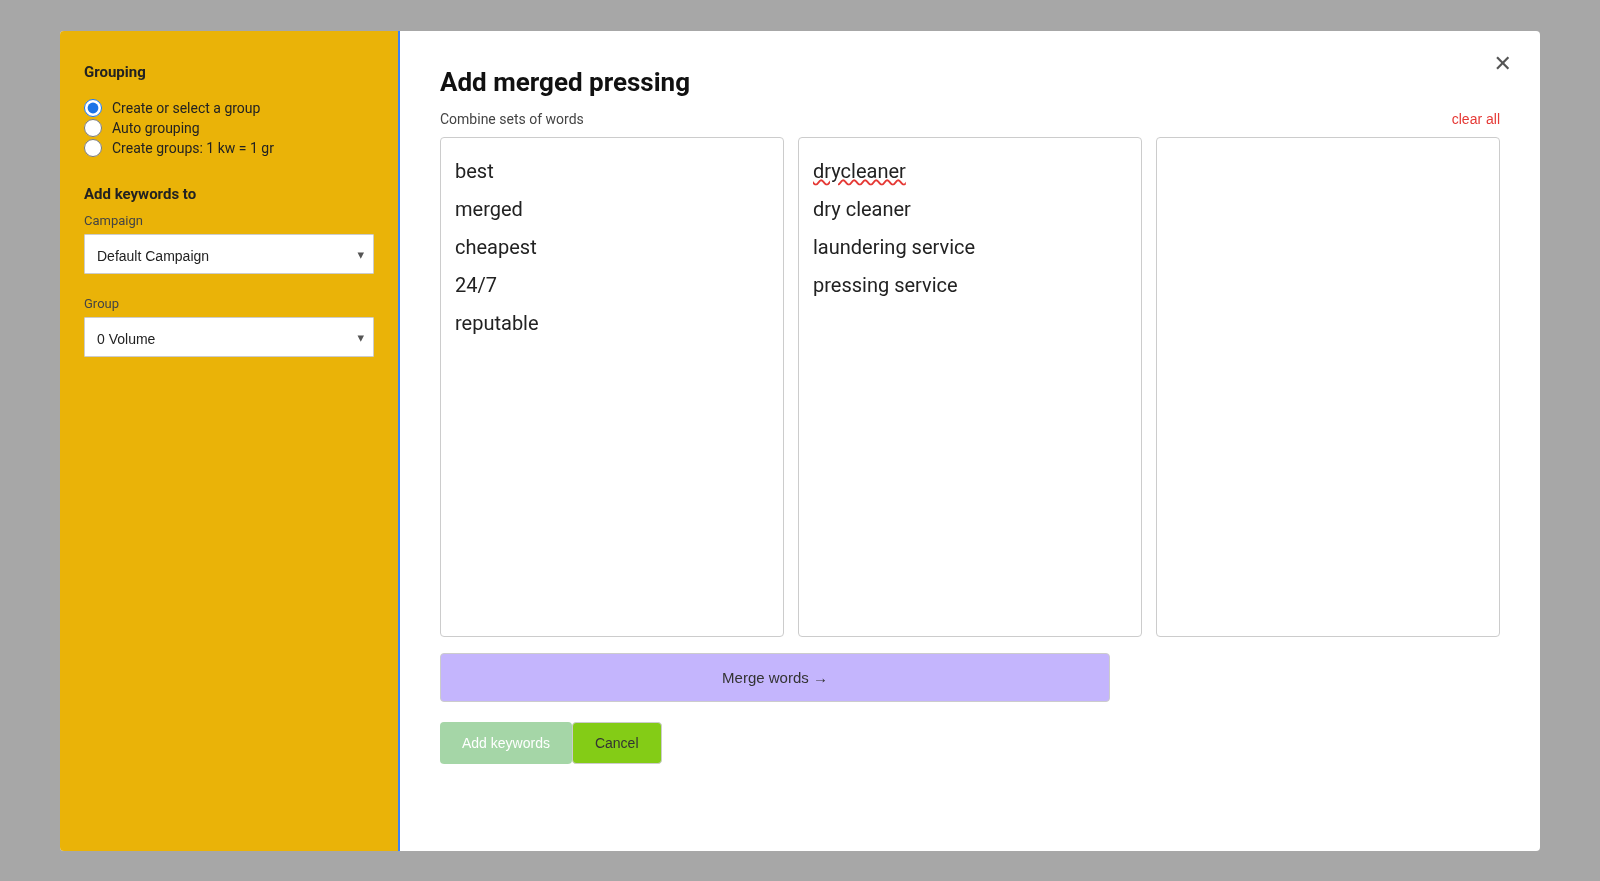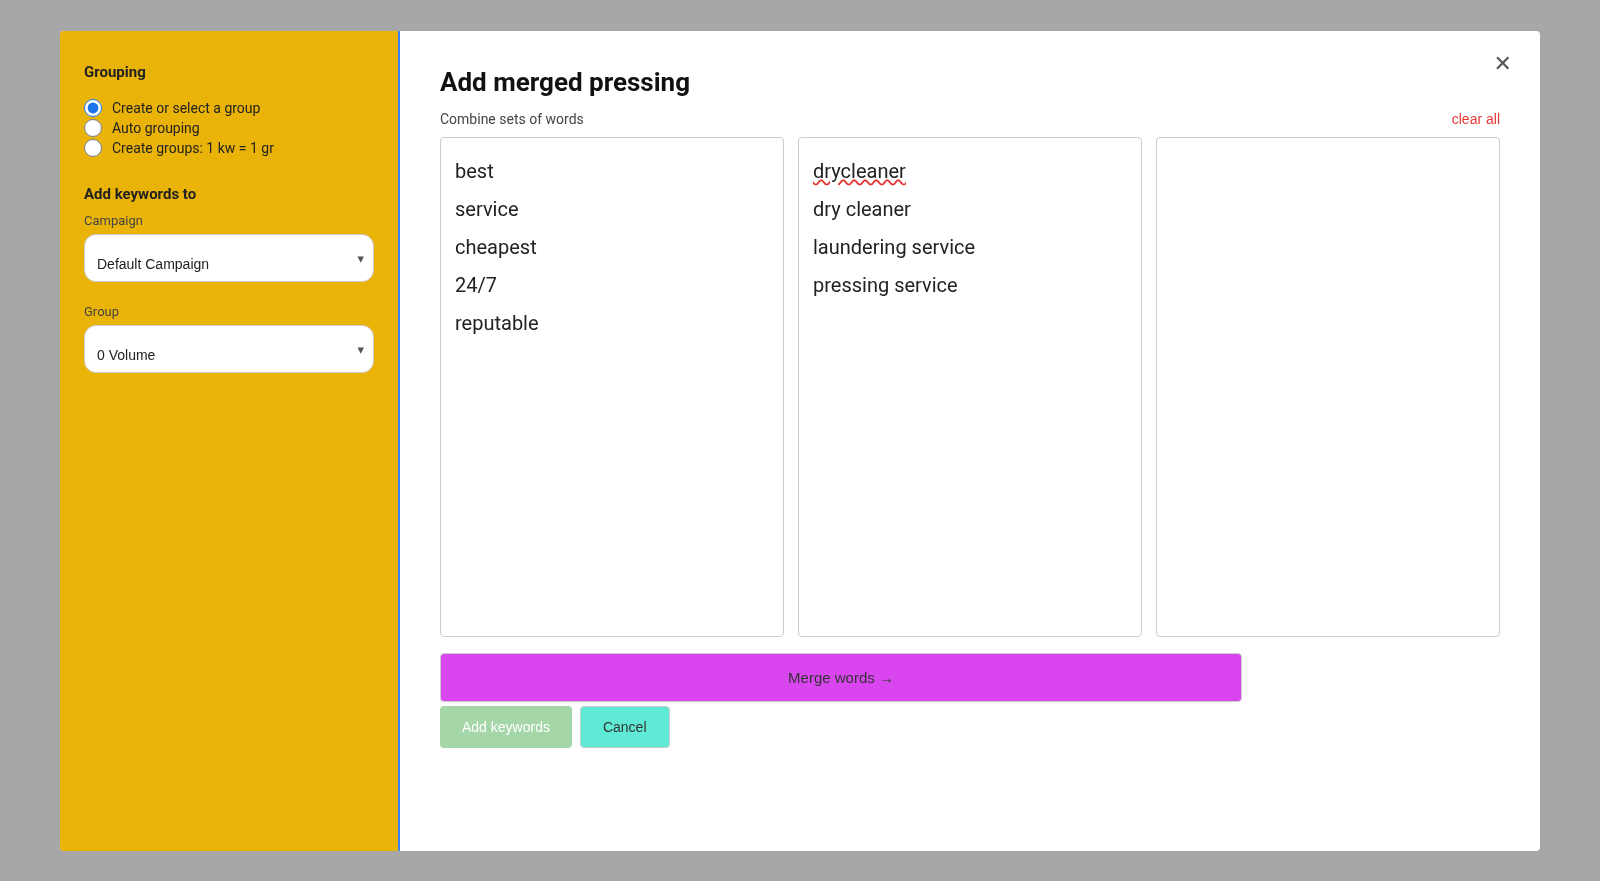--- a/index.html
+++ b/index.html
@@ -73,23 +73,23 @@
       font-size: 13px;
       color: #444;
       margin-bottom: 6px;
     }
     .select-wrapper {
       position: relative;
       margin-bottom: 22px;
     }
     .select-control {
       width: 100%;
-      padding: 21px 36px 9px 12px;
-      border: 1px solid #ccc;
-      border-radius: 12px;
+      padding: 13px 36px 9px 12px;
+      border: 1px solid #ccc;
+      border-radius: 1px;
       background: #fff;
       font-size: 14px;
       color: #222;
       appearance: none;
       cursor: pointer;
     }
     .select-arrow {
       position: absolute;
       right: 10px;
       top: 50%;
@@ -157,52 +157,52 @@
     }
     .word-set-box.empty {
       background: #fff;
     }
     .word-drycleaner {
       text-decoration: underline;
       text-decoration-color: #e53935;
       text-decoration-style: wavy;
     }
     .merge-words-btn {
-      width: 802px;
+      width: 670px;
       max-width: 100%;
       padding: 15px 0;
       border: 1px solid #ccc;
       border-radius: 4px;
-      background: #d946ef;
+      background: #c4b5fd;
       font-size: 15px;
       color: #333;
       cursor: pointer;
-      margin-bottom: 4px;
+      margin-bottom: 20px;
       display: flex;
       align-items: center;
       justify-content: center;
       gap: 8px;
     }
     .action-row {
       display: flex;
-      gap: 8px;
+      gap: 0;
     }
     .add-keywords-btn {
       padding: 12px 22px;
       background: #a5d6a7;
       border: none;
       border-radius: 4px;
       font-size: 14px;
       color: #fff;
       cursor: pointer;
       font-weight: 500;
     }
     .cancel-btn {
       padding: 12px 22px;
-      background: #5eead4;
+      background: #84cc16;
       border: 1px solid #ccc;
       border-radius: 4px;
       font-size: 14px;
       color: #333;
       cursor: pointer;
     }
   </style>
 </head>
 <body>
 
@@ -249,21 +249,21 @@
 
       <div class="combine-header">
         <span class="combine-label">Combine sets of words</span>
         <button class="clear-all-btn">clear all</button>
       </div>
 
       <div class="word-sets-row">
 
         <div class="word-set-box">
           <div>best</div>
-          <div>service</div>
+          <div>merged</div>
           <div>cheapest</div>
           <div>24/7</div>
           <div>reputable</div>
         </div>
 
         <div class="word-set-box">
           <div><span class="word-drycleaner">drycleaner</span></div>
           <div>dry cleaner</div>
           <div>laundering service</div>
           <div>pressing service</div>

